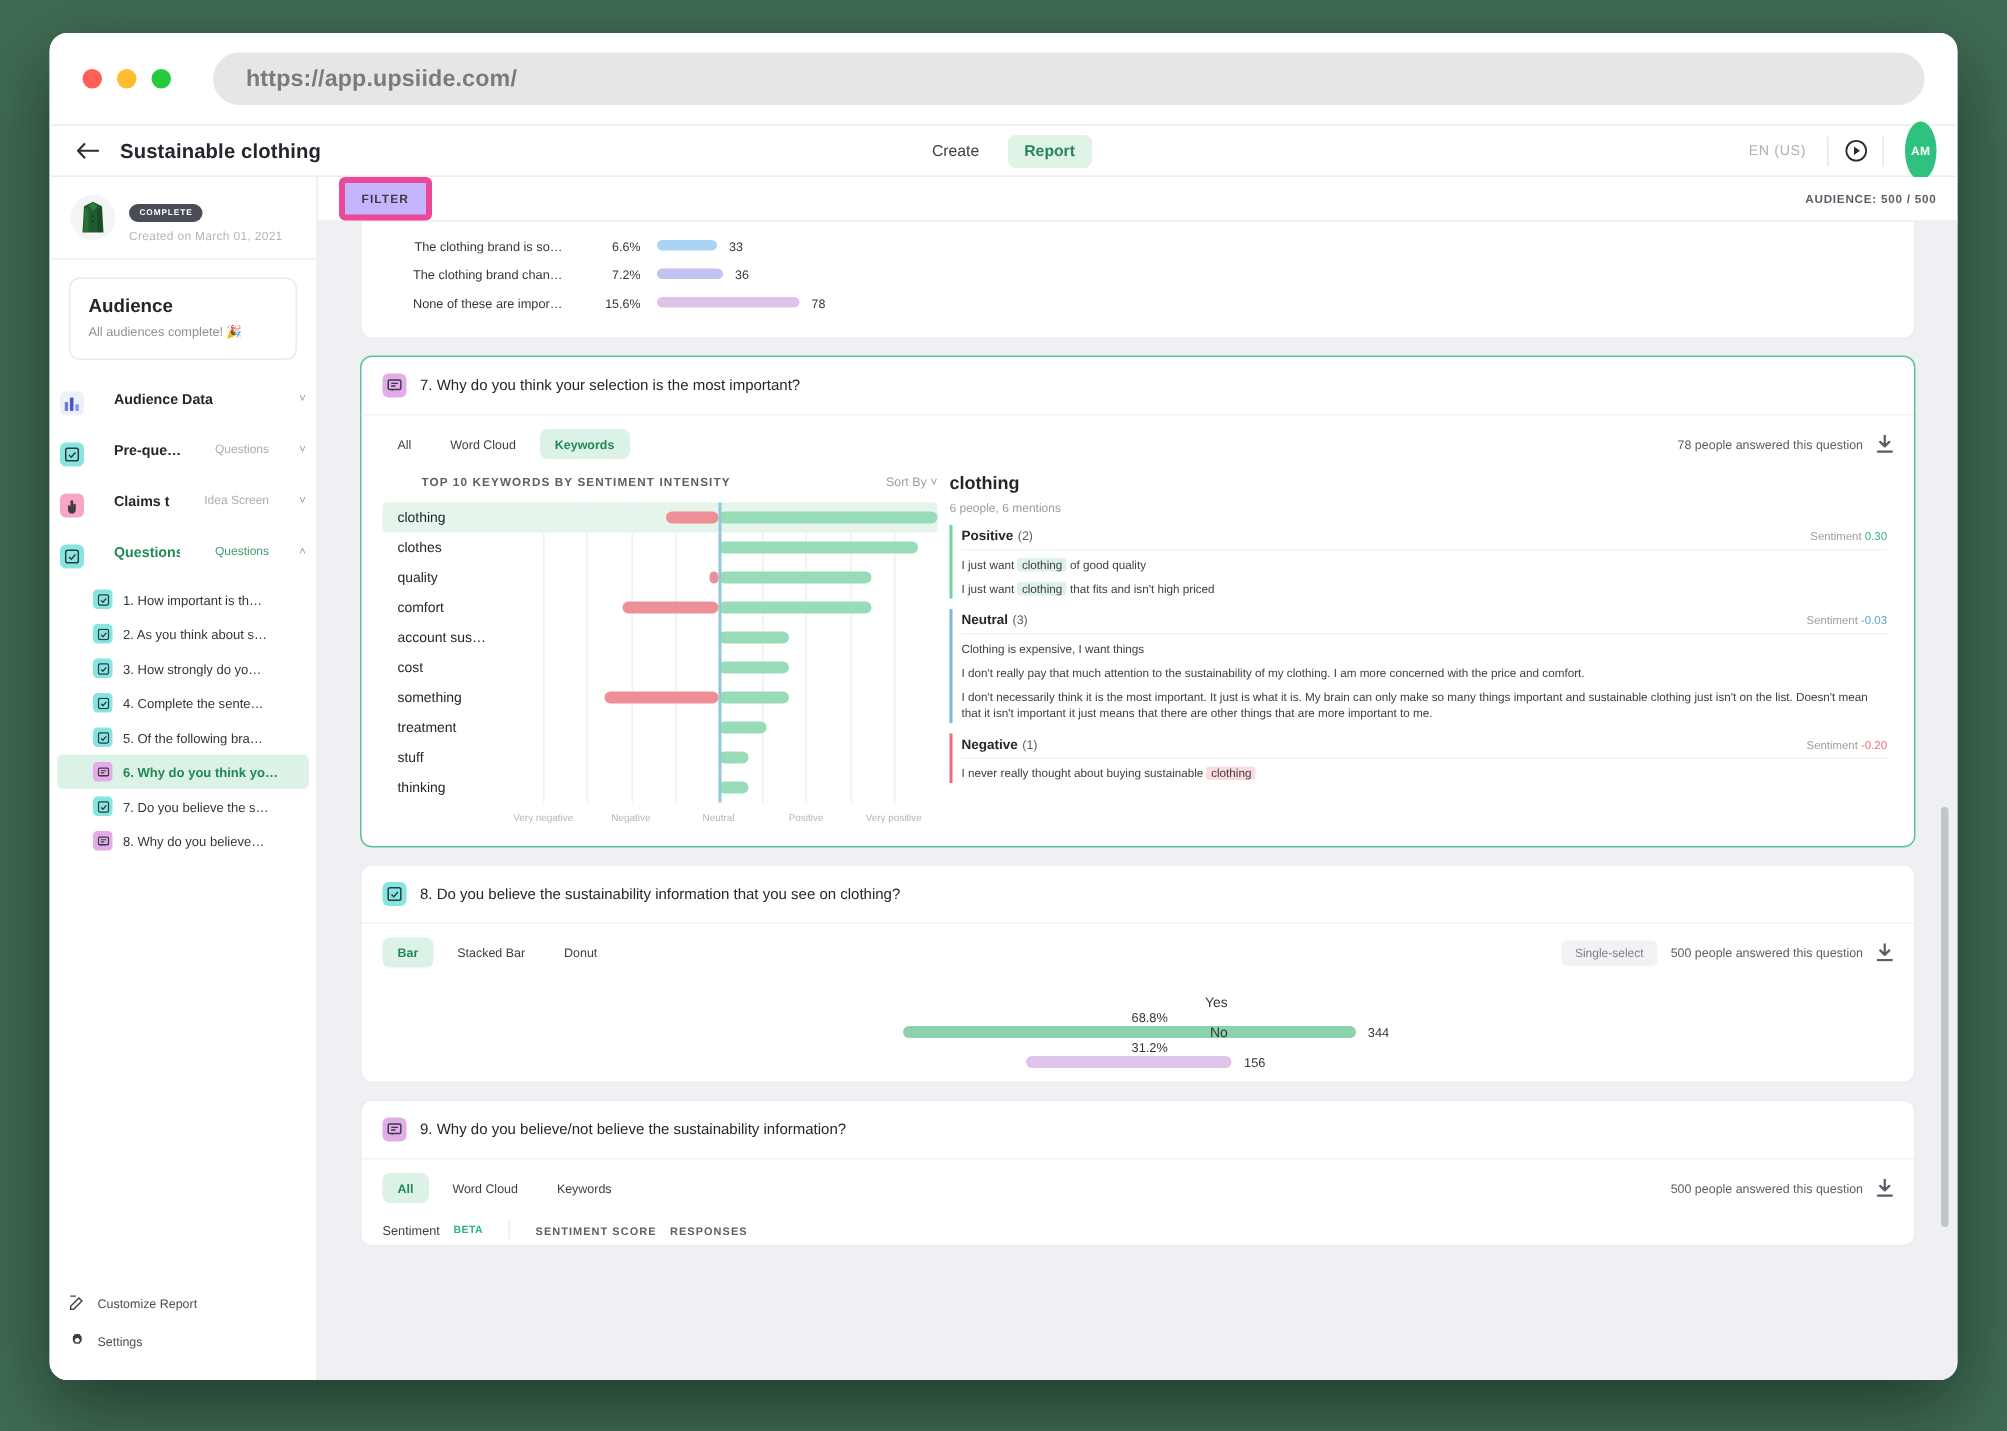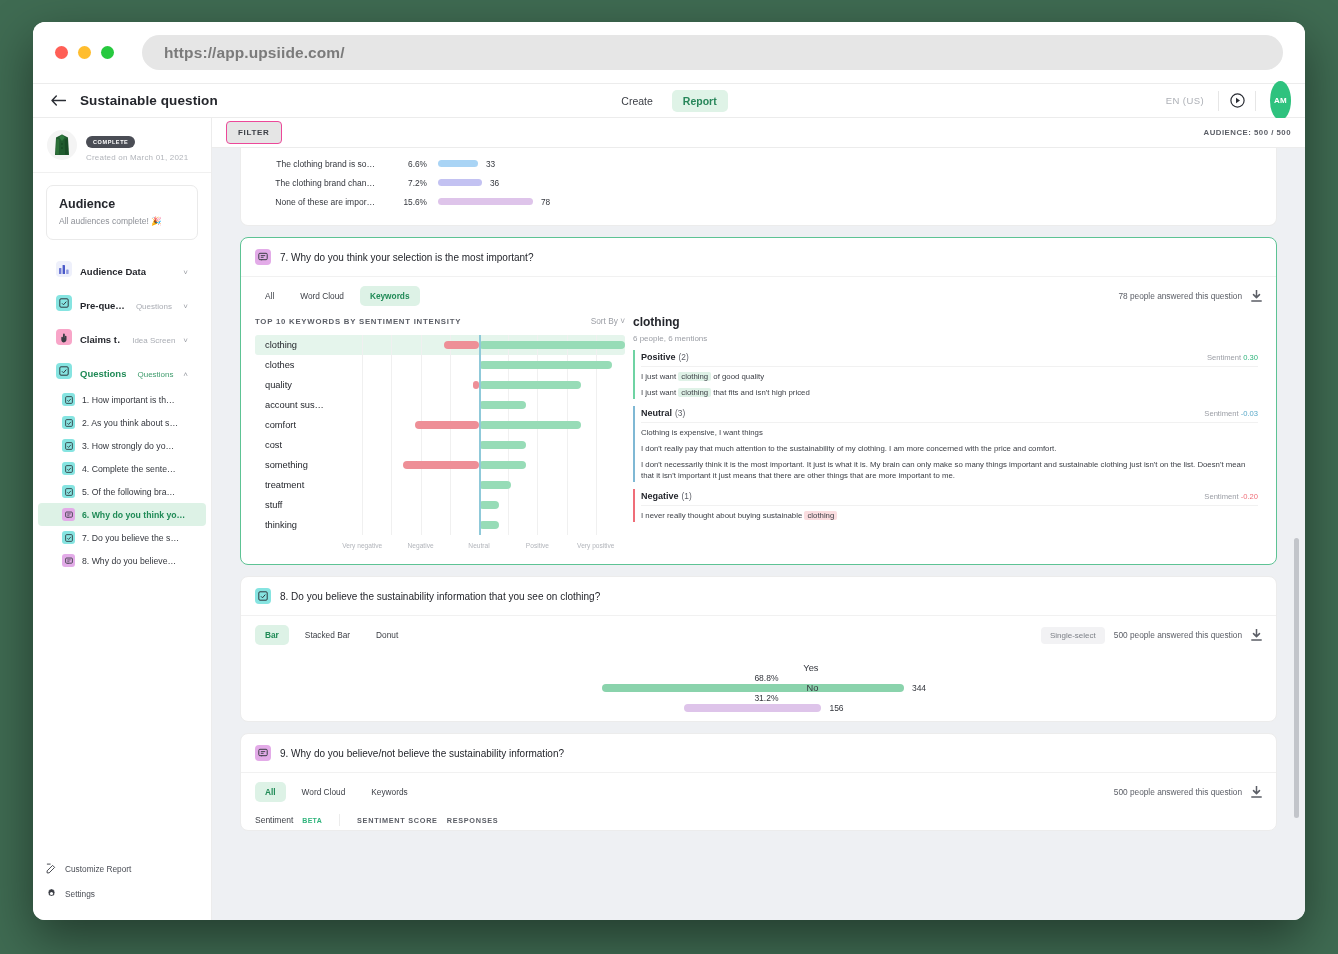--- a/index.html
+++ b/index.html
@@ -68,21 +68,21 @@
   }
   .created { font-size:8px; color:#b2b5bb; margin-top:5px; letter-spacing:.2px; }
   .aud-card {
     margin:12px 13px 8px; border:1px solid #eaeaea; border-radius:7px;
     padding:11px 12px 13px;
   }
   .aud-title { font-size:12.5px; font-weight:700; color:#24262c; }
   .aud-sub { font-size:8.5px; color:#8d9097; margin-top:5px; }
   .nav-list { padding:4px 0 0; }
   .nav-group {
-    display:flex; align-items:flex-end; gap:8px; padding:9px 23px;
+    display:flex; align-items:flex-start; gap:20px; padding:9px 7px;
     cursor:pointer;
   }
   .ic {
     width:16px; height:16px; border-radius:4px; flex:0 0 16px;
     display:flex; align-items:center; justify-content:center;
   }
   .ic.bar { background:#eef0fb; }
   .ic.cyan { background:#86e4e1; }
   .ic.pink { background:#f8a5c8; }
   .ic.purple { background:#e3abe8; }
@@ -101,21 +101,21 @@
   .sidebar-foot { margin-top:auto; padding:0 13px 14px; }
   .foot-row { display:flex; align-items:center; gap:8px; padding:7px 0; cursor:pointer; }
   .foot-row span.t { font-size:8.3px; color:#4a4d55; }
   
   .main { flex:1; background:#eef0f3; position:relative; overflow:hidden; }
   .main-top {
     height:30px; background:#fff; border-bottom:1px solid #ececec;
     display:flex; align-items:center; padding:0 14px;
   }
   .filter-btn {
-    border:1px solid #ec4899; border-radius:4px; background:#e5e5e5;
+    border:4px solid #ec4899; border-radius:4px; background:#c4b5fd;
     font-size:8px; font-weight:700; letter-spacing:.7px; color:#3b3e45;
     padding:6px 11px; cursor:pointer;
   }
   .aud-count { margin-left:auto; font-size:7.8px; font-weight:700; letter-spacing:.5px; color:#5b5e66; }
   .scrollarea { position:relative; height:calc(100% - 30px); padding:0 28px; overflow:hidden; }
   .card { background:#fff; border-radius:8px; border:1px solid #ececec; margin-bottom:11px; }
   .card.clipped-top { border-top:none; border-radius:0 0 8px 8px; margin-top:0; }
   .card.active { border:1.5px solid #5dc394; }
   
   .prev-rows { padding:6px 0 14px; }
@@ -132,21 +132,21 @@
   .vtab { font-size:8.3px; color:#3b3e45; padding:5px 10px; border-radius:5px; cursor:pointer; margin-right:6px; }
   .vtab.active { background:#ddf2e6; color:#1f8a56; font-weight:600; }
   .meta-right { margin-left:auto; display:flex; align-items:center; gap:9px; }
   .pill { background:#f2f2f4; color:#7d8087; font-size:8px; padding:4px 9px; border-radius:4px; }
   .ansnote { font-size:8.3px; color:#5b5e66; }
   .dl { cursor:pointer; display:flex; align-items:center; }
   
   .kw-wrap { display:flex; padding:0 14px 10px; gap:0; }
   .kw-left { width:370px; flex:0 0 370px; }
   .kw-head { display:flex; align-items:center; padding:6px 0 9px; }
-  .kw-title { font-size:7.8px; font-weight:700; letter-spacing:.75px; color:#5b5e66; }
+  .kw-title { font-size:7.8px; font-weight:700; letter-spacing:.75px; color:#5b5e66;margin-left:26px; }
   .sortby { margin-left:auto; font-size:8.3px; color:#9a9da4; cursor:pointer; }
   .chart { position:relative; }
   .krow { display:flex; align-items:center; height:20px; position:relative; }
   .krow.hl { background:#e5f5ec; border-radius:3px; }
   .krow .kl { width:78px; flex:0 0 78px; padding-left:10px; font-size:9.3px; color:#24262c; white-space:nowrap; overflow:hidden; }
   .plot { position:relative; flex:1; height:20px; }
   .gridlines { position:absolute; inset:0; }
   .gl { position:absolute; top:0; bottom:0; width:1px; background:#f0f0f0; }
   .axis0 { position:absolute; top:0; bottom:0; width:1.6px; background:#8fc9d9; z-index:3; }
   .seg { position:absolute; top:6px; height:8px; border-radius:4px; z-index:2; }
@@ -210,21 +210,21 @@
       <span>https://app.upsiide.com/</span>
     </div>
   </div>
 
   <div class="app-header">
     <div class="back-arrow">
       <svg width="15" height="11" viewBox="0 0 15 11">
           <path d="M5.3 1L1 5.5l4.3 4.5M1 5.5h13.5" stroke="#2a2d34" stroke-width="1.4" fill="none" stroke-linecap="round" stroke-linejoin="round"></path>
         </svg>
     </div>
-    <div class="proj-title">Sustainable question</div>
+    <div class="proj-title">Sustainable clothing</div>
 
     <div class="header-center">
       <div class="hc-tab">Create</div>
       <div class="hc-tab active">Report</div>
     </div>
 
     <div class="header-right">
       <div class="lang">EN (US)</div>
       <div class="hdiv"></div>
       <div class="play-btn">
@@ -544,55 +544,55 @@
                         <i class="gl" style="left:60%"></i>
                         <i class="gl" style="left:80%"></i>
                     </span>
                     <span class="axis0" style="left:50%"></span>
                     <span class="seg neg" style="left:48%;width:2%"></span>
                     <span class="seg pos" style="left:50%;width:35%"></span>
                   </span>
                 </div>
 
                 <div class="krow">
-                  <span class="kl">account sus…</span>
-                  <span class="plot">
-                    <span class="gridlines">
-                      <i class="gl" style="left:10%"></i>
-                        <i class="gl" style="left:30%"></i>
-                        <i class="gl" style="left:50%"></i>
-                        <i class="gl" style="left:70%"></i>
-                        <i class="gl" style="left:90%"></i>
-                        <i class="gl" style="left:20%"></i>
-                        <i class="gl" style="left:40%"></i>
-                        <i class="gl" style="left:60%"></i>
-                        <i class="gl" style="left:80%"></i>
-                    </span>
-                    <span class="axis0" style="left:50%"></span>
-                    <span class="seg pos" style="left:50%;width:16%"></span>
-                  </span>
-                </div>
-
-                <div class="krow">
                   <span class="kl">comfort</span>
                   <span class="plot">
                     <span class="gridlines">
                       <i class="gl" style="left:10%"></i>
                         <i class="gl" style="left:30%"></i>
                         <i class="gl" style="left:50%"></i>
                         <i class="gl" style="left:70%"></i>
                         <i class="gl" style="left:90%"></i>
                         <i class="gl" style="left:20%"></i>
                         <i class="gl" style="left:40%"></i>
                         <i class="gl" style="left:60%"></i>
                         <i class="gl" style="left:80%"></i>
                     </span>
                     <span class="axis0" style="left:50%"></span>
                     <span class="seg neg" style="left:28%;width:22%"></span>
                     <span class="seg pos" style="left:50%;width:35%"></span>
+                  </span>
+                </div>
+
+                <div class="krow">
+                  <span class="kl">account sus…</span>
+                  <span class="plot">
+                    <span class="gridlines">
+                      <i class="gl" style="left:10%"></i>
+                        <i class="gl" style="left:30%"></i>
+                        <i class="gl" style="left:50%"></i>
+                        <i class="gl" style="left:70%"></i>
+                        <i class="gl" style="left:90%"></i>
+                        <i class="gl" style="left:20%"></i>
+                        <i class="gl" style="left:40%"></i>
+                        <i class="gl" style="left:60%"></i>
+                        <i class="gl" style="left:80%"></i>
+                    </span>
+                    <span class="axis0" style="left:50%"></span>
+                    <span class="seg pos" style="left:50%;width:16%"></span>
                   </span>
                 </div>
 
                 <div class="krow">
                   <span class="kl">cost</span>
                   <span class="plot">
                     <span class="gridlines">
                       <i class="gl" style="left:10%"></i>
                         <i class="gl" style="left:30%"></i>
                         <i class="gl" style="left:50%"></i>

